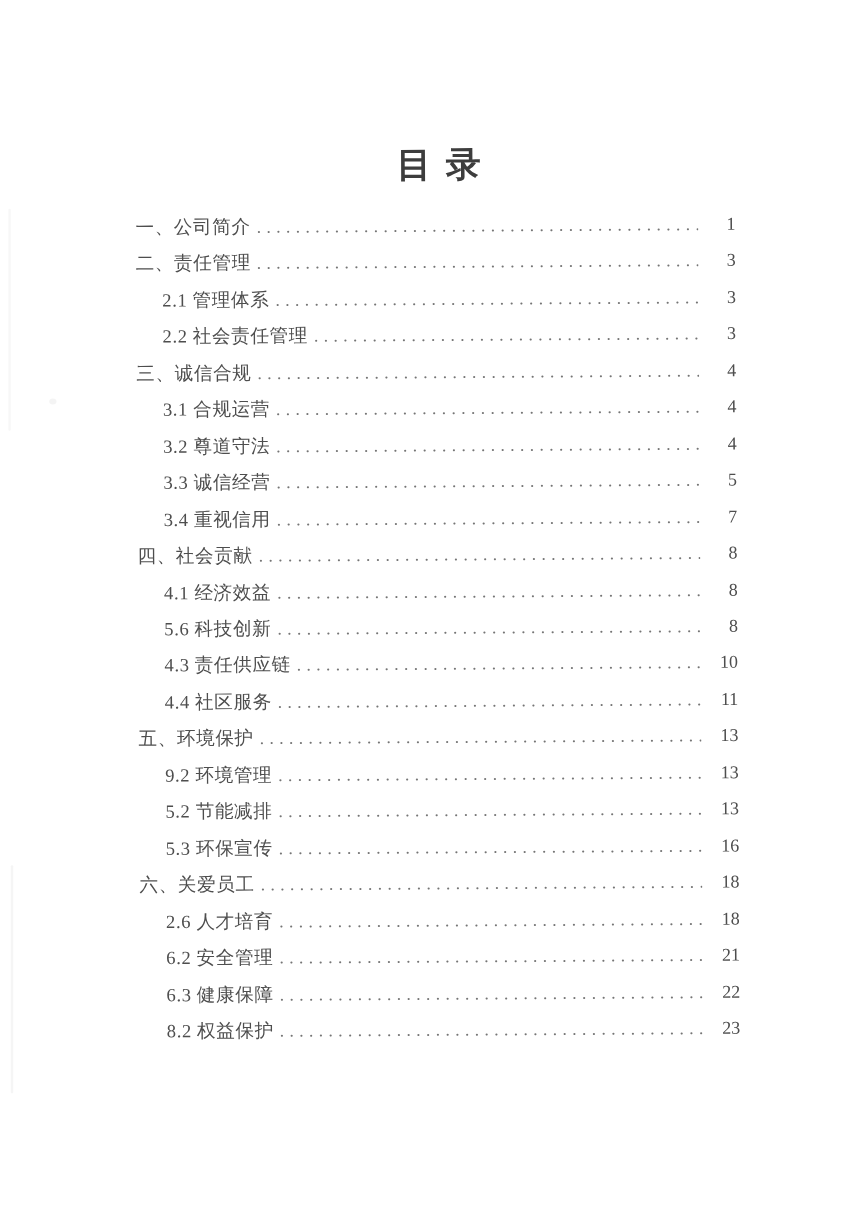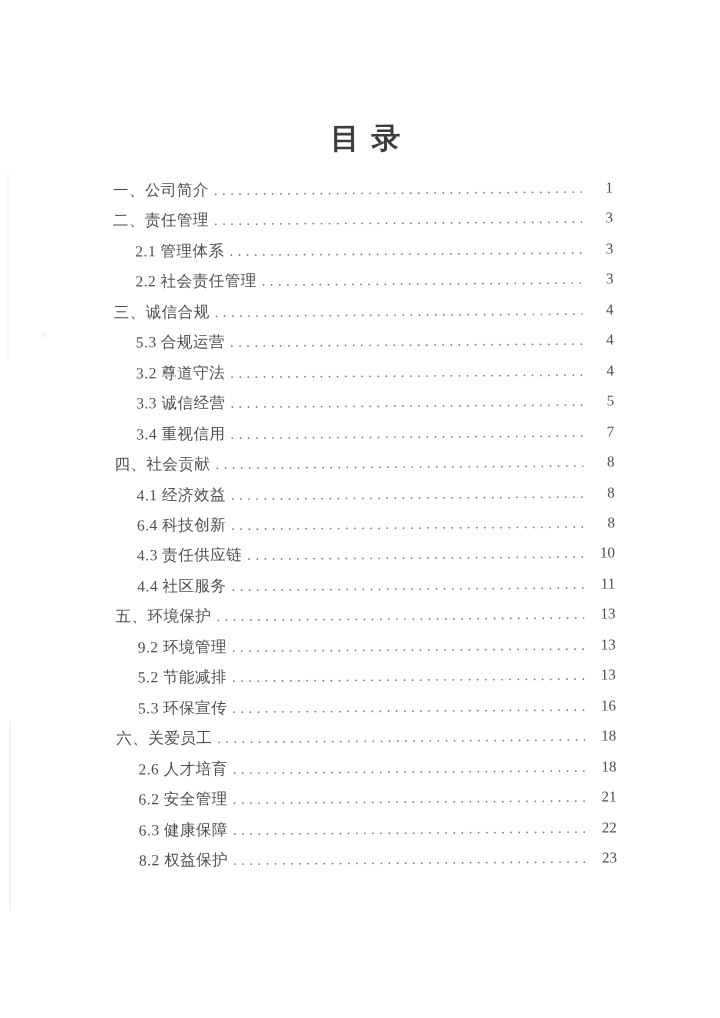--- a/index.html
+++ b/index.html
@@ -119,21 +119,21 @@
       <span class="label">2.2 社会责任管理</span>
       <span class="dots" aria-hidden="true">........................................................................................................................</span>
       <span class="pagenum">3</span>
     </div>
         <div class="row">
       <span class="label">三、诚信合规</span>
       <span class="dots" aria-hidden="true">........................................................................................................................</span>
       <span class="pagenum">4</span>
     </div>
         <div class="row lvl2">
-      <span class="label">5.3 合规运营</span>
+      <span class="label">3.1 合规运营</span>
       <span class="dots" aria-hidden="true">........................................................................................................................</span>
       <span class="pagenum">4</span>
     </div>
         <div class="row lvl2">
       <span class="label">3.2 尊道守法</span>
       <span class="dots" aria-hidden="true">........................................................................................................................</span>
       <span class="pagenum">4</span>
     </div>
         <div class="row lvl2">
       <span class="label">3.3 诚信经营</span>
@@ -149,21 +149,21 @@
       <span class="label">四、社会贡献</span>
       <span class="dots" aria-hidden="true">........................................................................................................................</span>
       <span class="pagenum">8</span>
     </div>
         <div class="row lvl2">
       <span class="label">4.1 经济效益</span>
       <span class="dots" aria-hidden="true">........................................................................................................................</span>
       <span class="pagenum">8</span>
     </div>
         <div class="row lvl2">
-      <span class="label">6.4 科技创新</span>
+      <span class="label">5.6 科技创新</span>
       <span class="dots" aria-hidden="true">........................................................................................................................</span>
       <span class="pagenum">8</span>
     </div>
         <div class="row lvl2">
       <span class="label">4.3 责任供应链</span>
       <span class="dots" aria-hidden="true">........................................................................................................................</span>
       <span class="pagenum">10</span>
     </div>
         <div class="row lvl2">
       <span class="label">4.4 社区服务</span>

